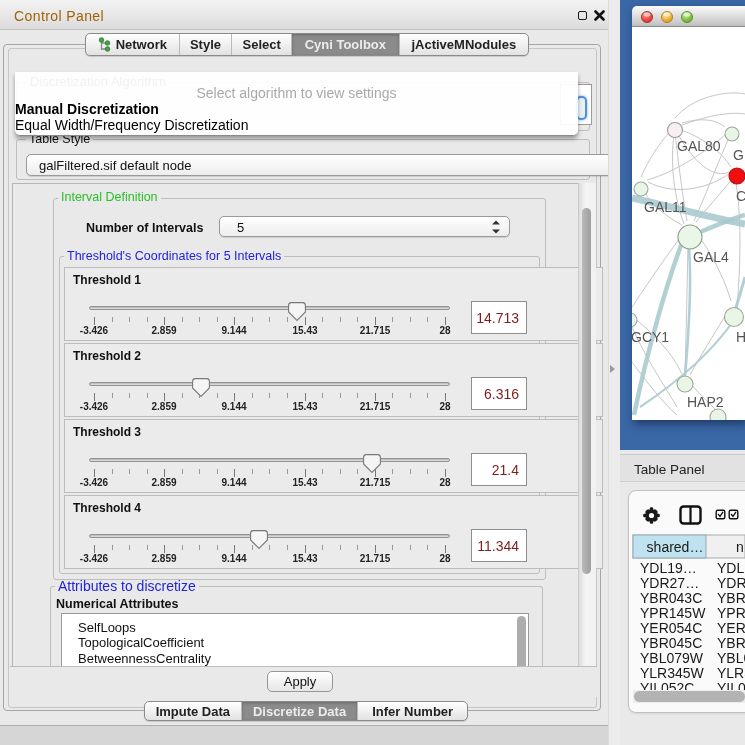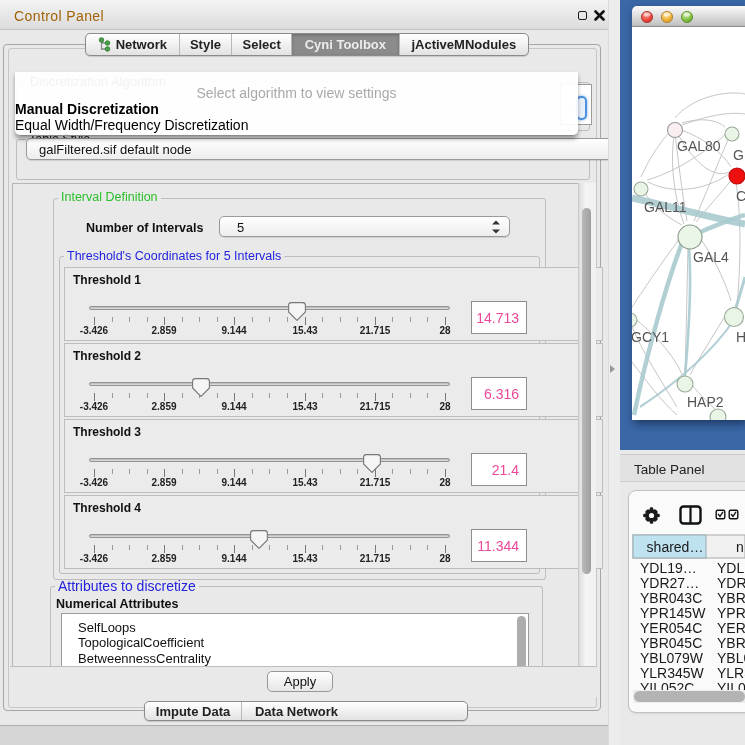--- a/index.html
+++ b/index.html
@@ -11,21 +11,21 @@
 .step{position:absolute;right:9px;top:50%;transform:translateY(-50%);width:8px;height:13px;}
 .step .u{position:absolute;left:0;top:0;width:0;height:0;border-left:4px solid transparent;border-right:4px solid transparent;border-bottom:4.5px solid #333;}
 .step .d{position:absolute;left:0;bottom:0;width:0;height:0;border-left:4px solid transparent;border-right:4px solid transparent;border-top:4.5px solid #333;}
 .tbox{position:absolute;left:64px;width:539px;height:74px;border:1px solid #bdbdbd;background:#ebebeb;}
 .tbox .tt{position:absolute;left:8px;top:5px;font-size:12px;font-weight:bold;color:#111;}
 .groove{position:absolute;left:24px;top:38px;width:361px;height:4px;border:1px solid #939393;border-radius:3px;background:linear-gradient(#b5b5b5,#e2e2e2);}
 .ticks{position:absolute;left:28.5px;top:49px;width:353px;height:5px;background:repeating-linear-gradient(to right,#9a9a9a 0,#9a9a9a 1px,transparent 1px,transparent 17.55px);}
 .mtick{position:absolute;top:49px;width:1px;height:7.5px;background:#777777;}
 .slab{position:absolute;top:57px;font-size:10px;font-weight:bold;color:#222;transform:translateX(-50%);white-space:nowrap;}
 .vbox{position:absolute;left:406px;top:33px;width:56px;height:33px;border:1px solid #8f8f8f;background:#fff;}
-.vbox span{position:absolute;right:7px;top:50%;transform:translateY(-50%);font-size:14px;color:#ec4899;}
+.vbox span{position:absolute;right:7px;top:50%;transform:translateY(-50%);font-size:14px;color:#7f1d1d;}
 .thumb{position:absolute;}
 .seg{position:absolute;display:flex;border:1px solid #8b8b8b;border-radius:5px;overflow:hidden;background:linear-gradient(#ffffff,#e2e2e2);box-shadow:0 1px 1px rgba(0,0,0,0.15);}
 .seg div{font-size:13px;font-weight:bold;color:#222;display:flex;align-items:center;justify-content:center;border-left:1px solid #b9b9b9;}
 .seg div:first-child{border-left:none;}
 .seg .on{background:#8b8b8b;color:#ececec;box-shadow:inset 0 1px 3px rgba(0,0,0,0.25);}
 </style></head>
 <body>
 
 <div class="abs" id="cpwin" style="left:0;top:0;width:608px;height:726px;background:#e9e9e9;">
 
@@ -54,21 +54,21 @@
   </div>
 
   <div class="abs etch" style="left:16px;top:82px;width:574px;height:49px;"></div>
   <div class="abs" style="left:28px;top:74px;font-size:13px;color:#444;background:#e9e9e9;padding:0 2px;">Discretization Algorithm</div>
 
   <div class="abs" style="left:560px;top:84px;width:32px;height:41px;border:1px solid #9a9a9a;background:#fff;"></div>
   <div class="abs" style="left:576px;top:96px;width:11px;height:24px;border:2.5px solid #4d92df;border-radius:5px;background:#e8f0fa;box-shadow:0 0 3px #7ab0e8;"></div>
 
   <div class="abs etch" style="left:16px;top:139px;width:574px;height:41px;"></div>
   <div class="glabel" style="left:26px;top:133px;font-size:12.5px;color:#111;">Table Style</div>
-  <div class="combo" style="left:26px;top:138px;width:631px;height:22px;">
+  <div class="combo" style="left:26px;top:154px;width:631px;height:22px;">
     <span class="tx">galFiltered.sif default node</span>
     <span class="step">
         <span class="u"></span>
         <span class="d"></span>
       </span>
   </div>
 
   <div class="abs" style="left:12px;top:183px;width:584px;height:483px;border-top:1px solid #b5b5b5;border-left:1px solid #b5b5b5;background:#e9e9e9;"></div>
 
   <div class="abs etch" style="left:53px;top:198px;width:493px;height:382px;"></div>
@@ -192,21 +192,22 @@
   </div>
 
   <div class="abs" style="left:578px;top:183px;width:18px;height:483px;background:linear-gradient(to right,#dcdcdc,#f5f5f5 40%,#f0f0f0);border-left:1px solid #c9c9c9;"></div>
   <div class="abs" style="left:582px;top:208px;width:9px;height:366px;background:linear-gradient(to right,#b9b9b9,#9f9f9f);border-radius:5px;"></div>
 
   <div class="abs" style="left:10px;top:666px;width:587px;height:31px;background:#e9e9e9;border-top:1px solid #bdbdbd;"></div>
   <div class="abs" style="left:267px;top:671px;width:66px;height:21px;border:1px solid #979797;border-radius:5px;background:linear-gradient(#ffffff,#e6e6e6);font-size:13px;color:#111;display:flex;align-items:center;justify-content:center;">Apply</div>
 
   <div class="seg" style="left:144px;top:701px;width:324px;height:20px;">
     <div style="width:96px;">Impute Data</div>
-    <div style="width:110px;">Data Network</div>
+    <div class="on" style="width:117px;">Discretize Data</div>
+    <div style="width:110px;">Infer Number</div>
   </div>
 </div>
 
 <div class="abs" style="left:0;top:725px;width:608px;height:1px;background:#adadad;"></div>
 <div class="abs" style="left:0;top:726px;width:608px;height:19px;background:#d6d6d6;"></div>
 
 <div class="abs" style="left:608px;top:0;width:12px;height:745px;background:#ececec;border-left:1px solid #dcdcdc;"></div>
 
 <div class="abs" style="left:620px;top:0;width:125px;height:450px;background:#3a67a6;"></div>
 

